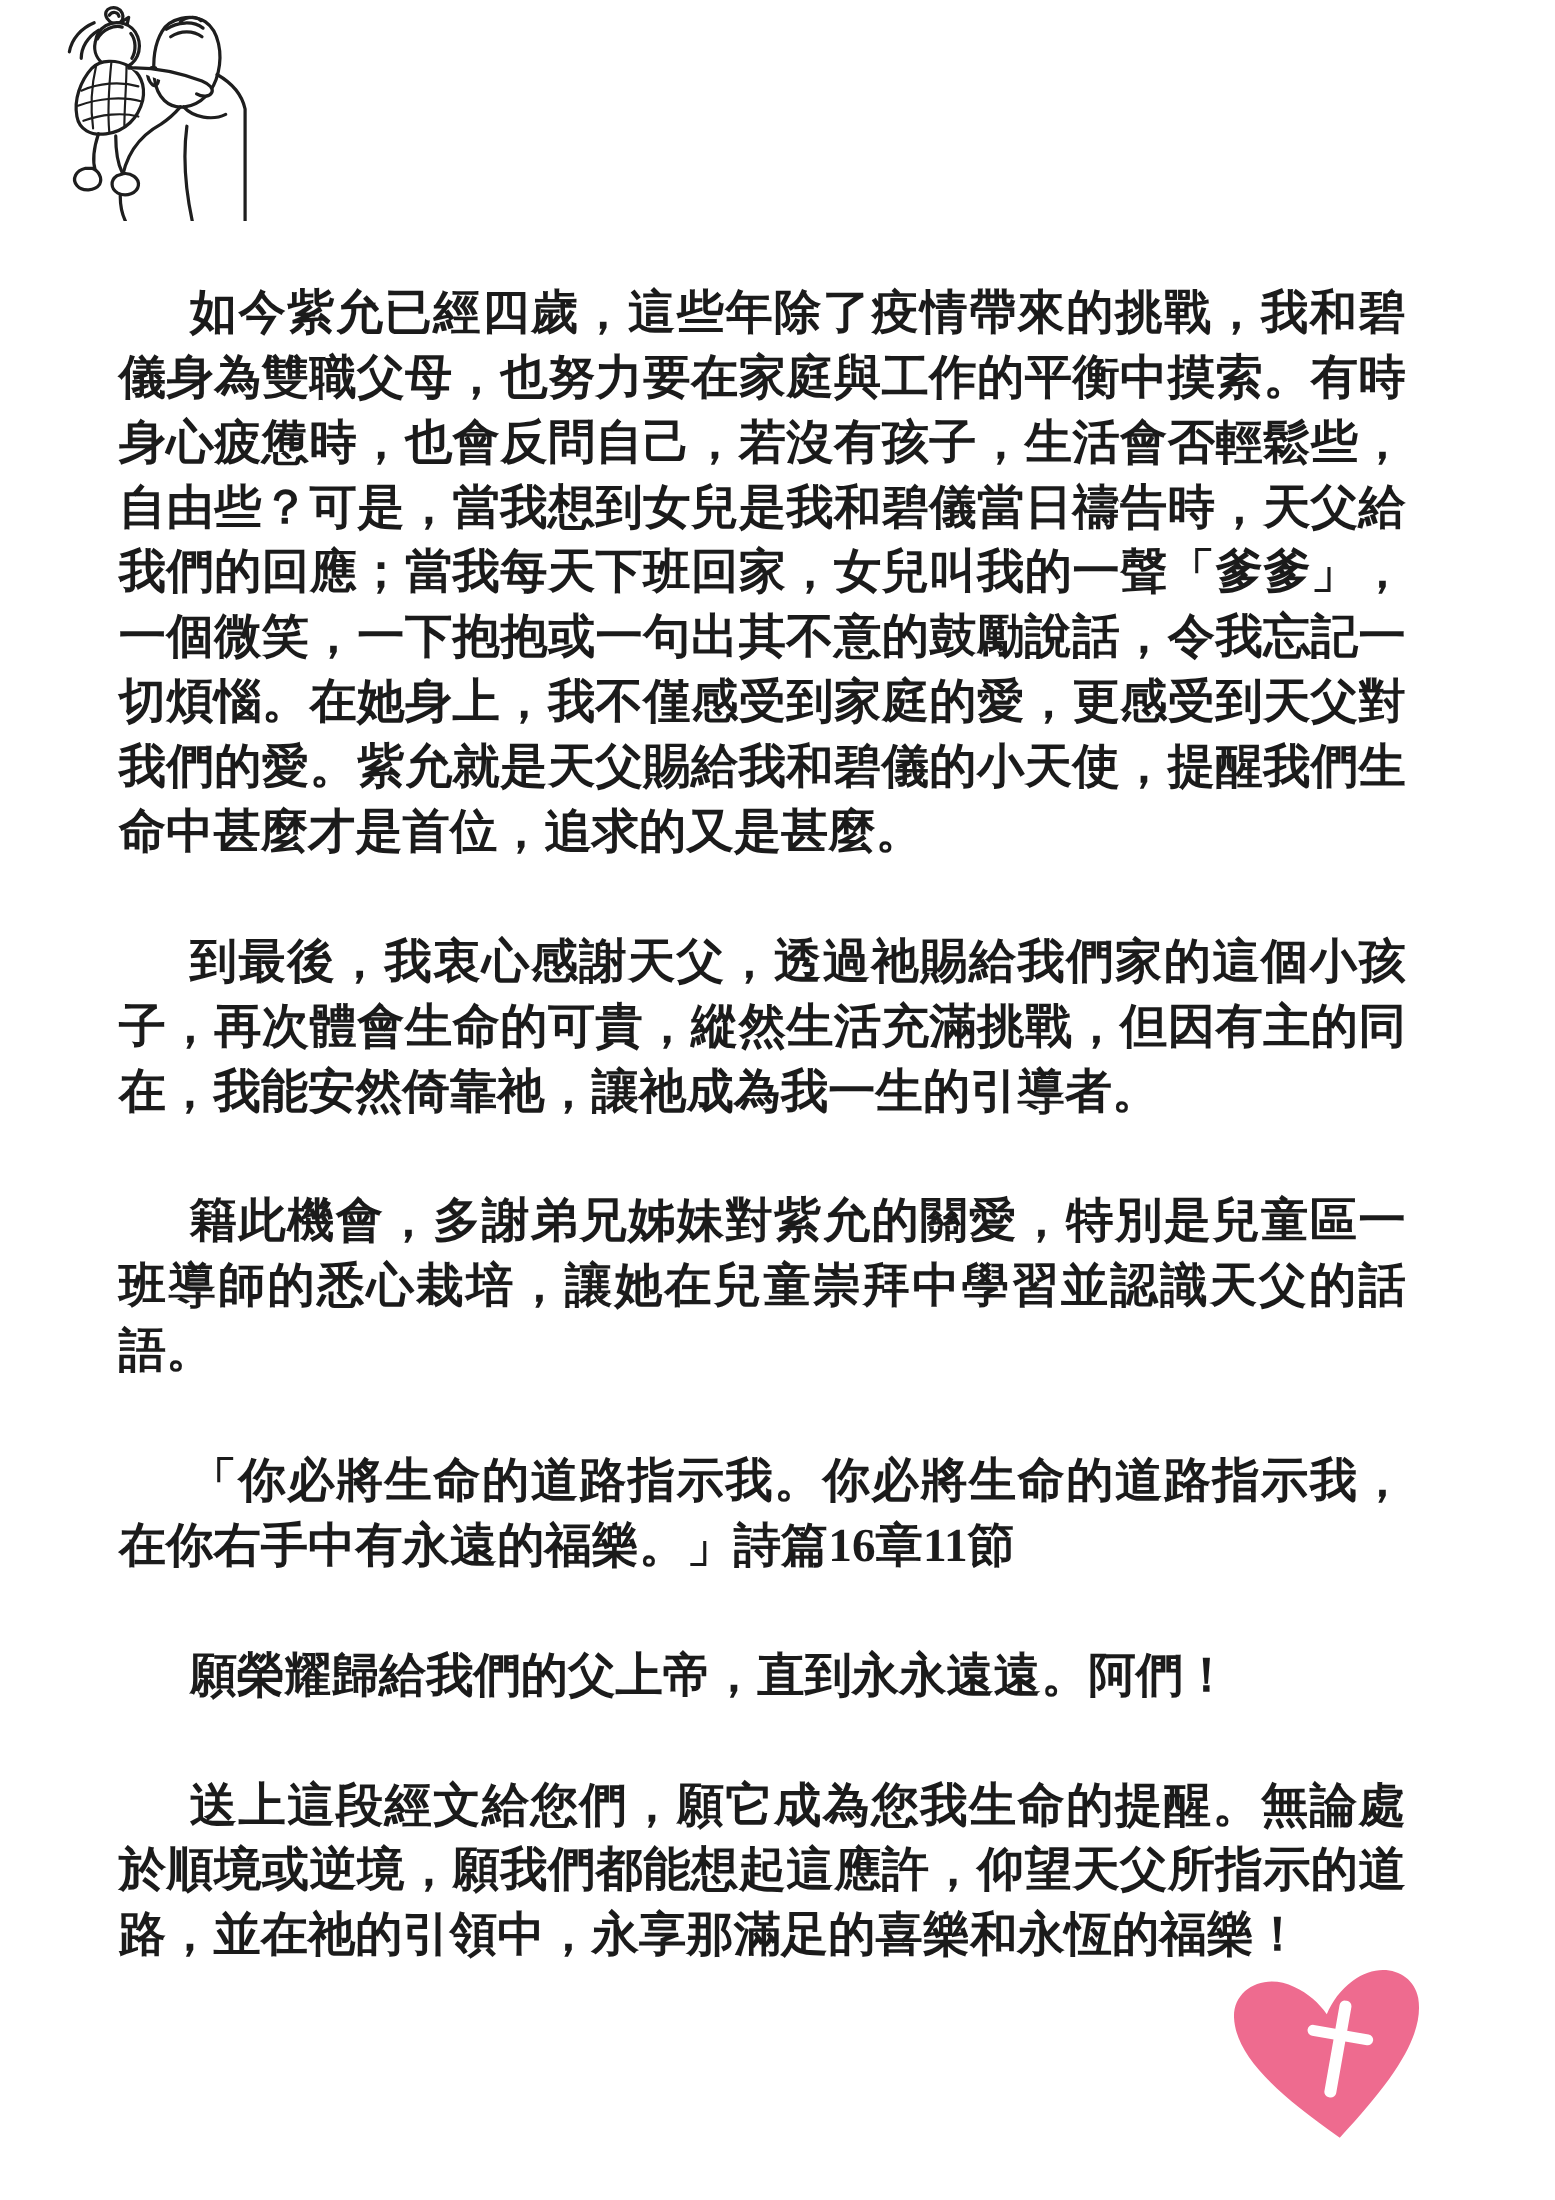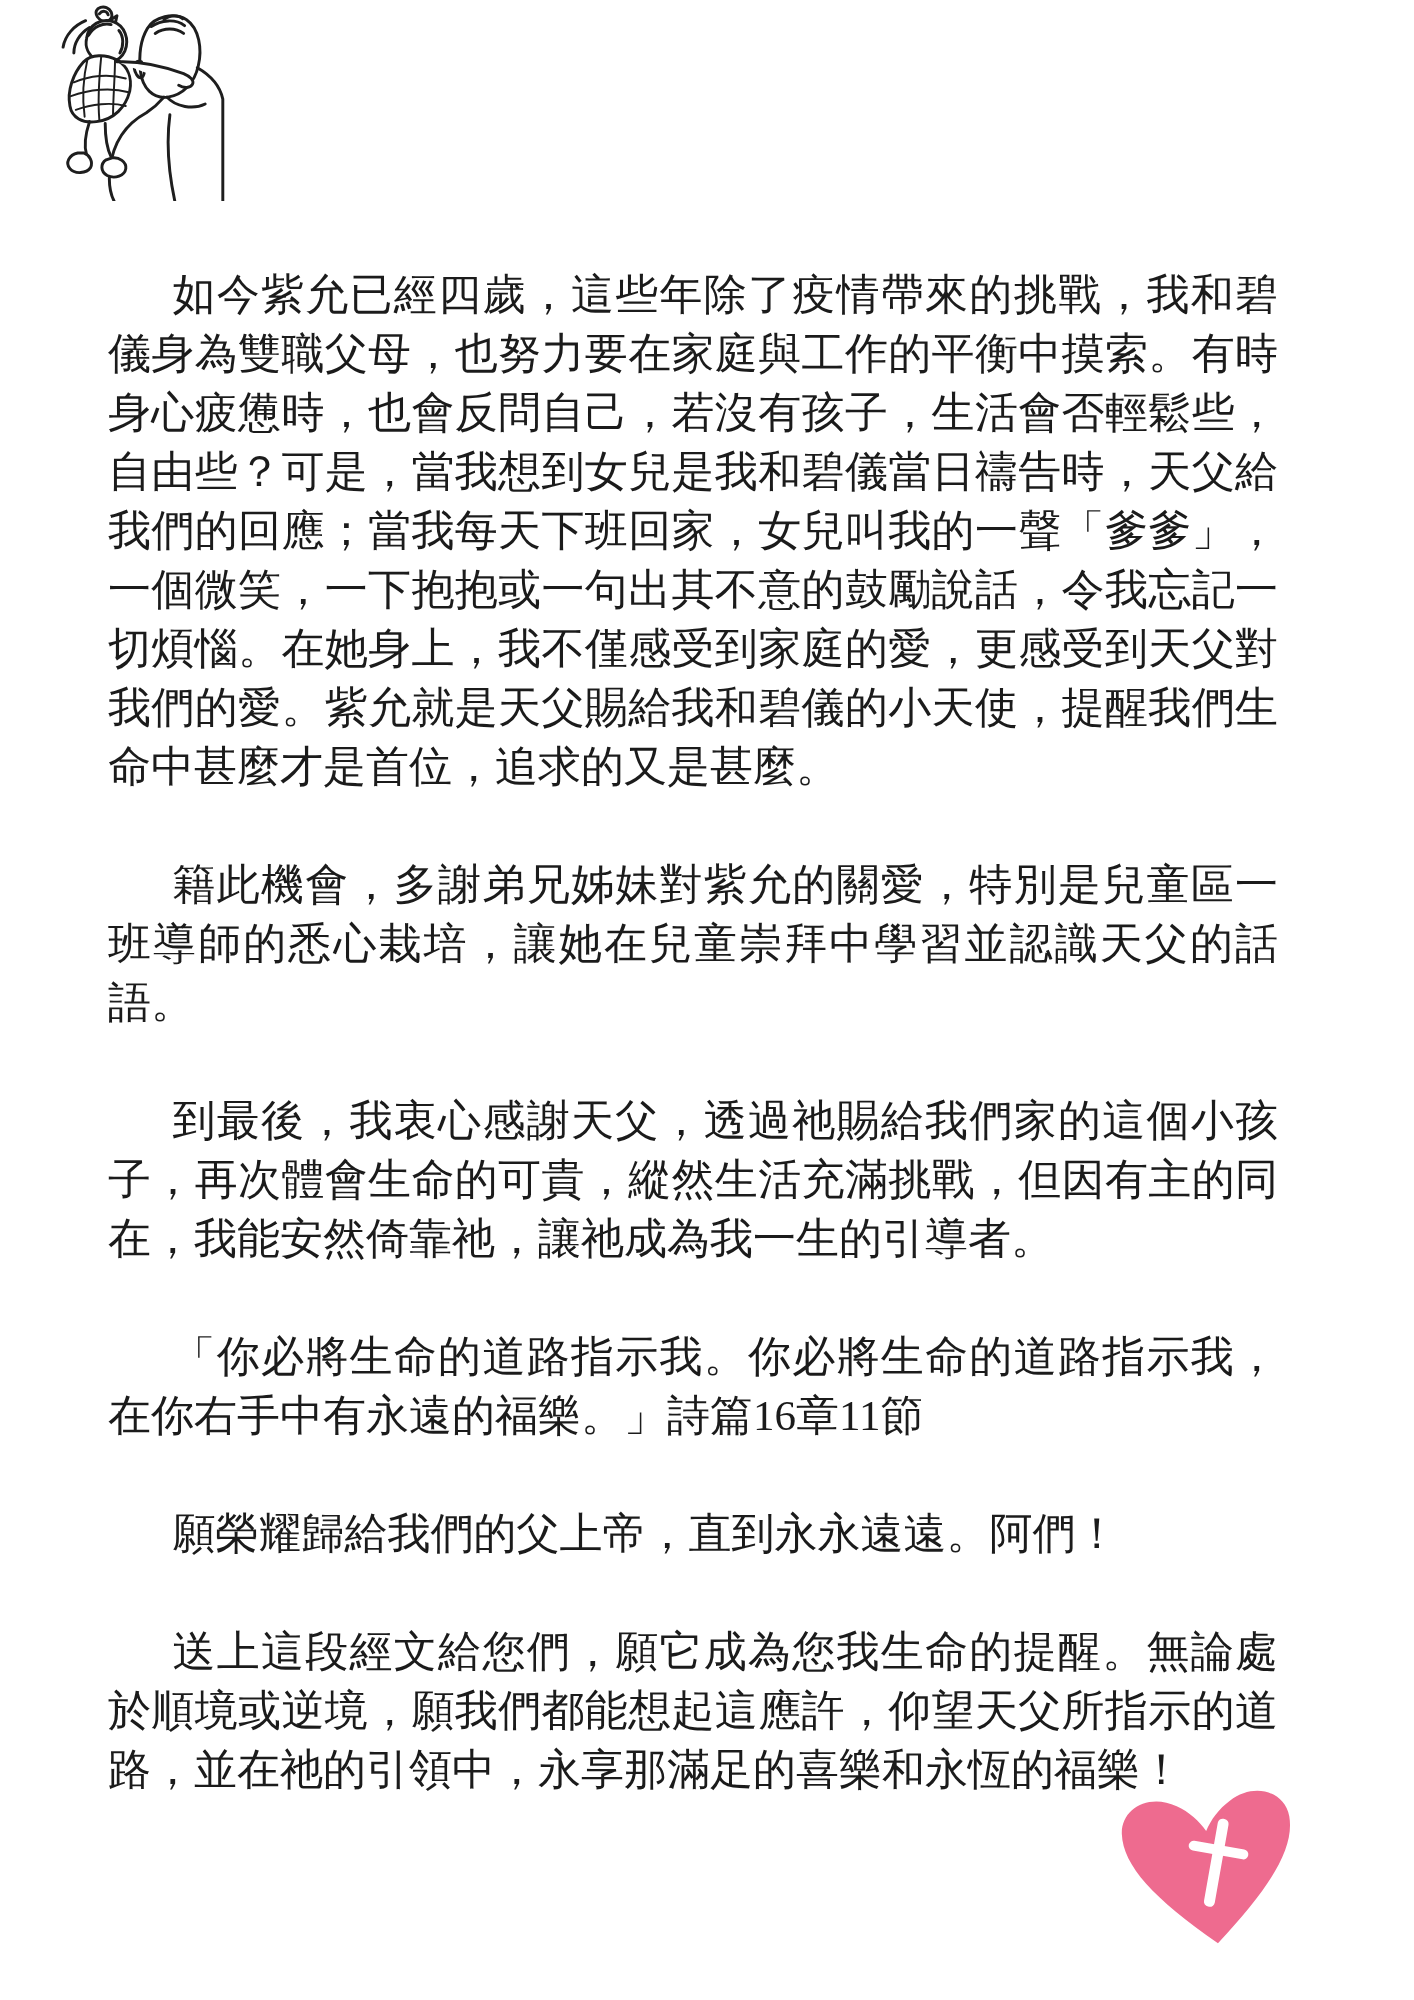--- a/index.html
+++ b/index.html
@@ -7,26 +7,27 @@
     position:relative;
     width:1414px;
     height:2000px;
     background:#ffffff;
     overflow:hidden;
     font-family:"Liberation Serif","DejaVu Serif",serif;
   }
   .content{
     position:absolute;
     left:108px;
-    top:265px;
+    top:255px;
     width:1170px;
     font-size:43px;
     line-height:59px;
     color:#1b1b1b;
     text-align:justify;
+    font-weight:bold;
   }
   .content p{
     margin:0 0 59px 0;
     text-indent:1.5em;
     word-break:normal;
   }
   .illus-top{
     position:absolute;
     left:52px;
     top:5px;
@@ -86,22 +87,22 @@
 
       <path d="M36,119 C32,131 30,143 33,153"></path>
       <path d="M24,151 C15,153 11,161 16,167 C21,173 33,172 37,166 C40,160 36,153 30,151 Z" fill="#ffffff"></path>
       <path d="M52,121 C52,135 54,147 58,155"></path>
       <path d="M53,158 C47,162 47,170 54,174 C62,178 72,174 73,167 C74,160 66,155 59,156 Z" fill="#ffffff"></path>
     </svg>
   </div>
 
   <div class="content">
     <p>如今紫允已經四歲，這些年除了疫情帶來的挑戰，我和碧儀身為雙職父母，也努力要在家庭與工作的平衡中摸索。有時身心疲憊時，也會反問自己，若沒有孩子，生活會否輕鬆些，自由些？可是，當我想到女兒是我和碧儀當日禱告時，天父給我們的回應；當我每天下班回家，女兒叫我的一聲「爹爹」，一個微笑，一下抱抱或一句出其不意的鼓勵說話，令我忘記一切煩惱。在她身上，我不僅感受到家庭的愛，更感受到天父對我們的愛。紫允就是天父賜給我和碧儀的小天使，提醒我們生命中甚麼才是首位，追求的又是甚麼。</p>
+    <p>到最後，我衷心感謝天父，透過祂賜給我們家的這個小孩子，再次體會生命的可貴，縱然生活充滿挑戰，但因有主的同在，我能安然倚靠祂，讓祂成為我一生的引導者。</p>
     <p>籍此機會，多謝弟兄姊妹對紫允的關愛，特別是兒童區一班導師的悉心栽培，讓她在兒童崇拜中學習並認識天父的話語。</p>
-    <p>到最後，我衷心感謝天父，透過祂賜給我們家的這個小孩子，再次體會生命的可貴，縱然生活充滿挑戰，但因有主的同在，我能安然倚靠祂，讓祂成為我一生的引導者。</p>
     <p>「你必將生命的道路指示我。你必將生命的道路指示我，在你右手中有永遠的福樂。」詩篇16章11節</p>
     <p>願榮耀歸給我們的父上帝，直到永永遠遠。阿們！</p>
     <p>送上這段經文給您們，願它成為您我生命的提醒。無論處於順境或逆境，願我們都能想起這應許，仰望天父所指示的道路，並在祂的引領中，永享那滿足的喜樂和永恆的福樂！</p>
   </div>
 
   <div class="illus-heart">
     <svg viewBox="0 0 210 190">
       <g transform="rotate(-6 105 95)">
         <path d="M105,172 C45,120 18,84 20,52 C22,26 52,14 78,30 C90,37 99,47 105,58 C111,47 120,37 132,30 C158,14 188,26 190,52 C192,84 165,120 105,172 Z" fill="#ee6b8f"></path>
         <g transform="rotate(16 112 92)" fill="#ffffff">

